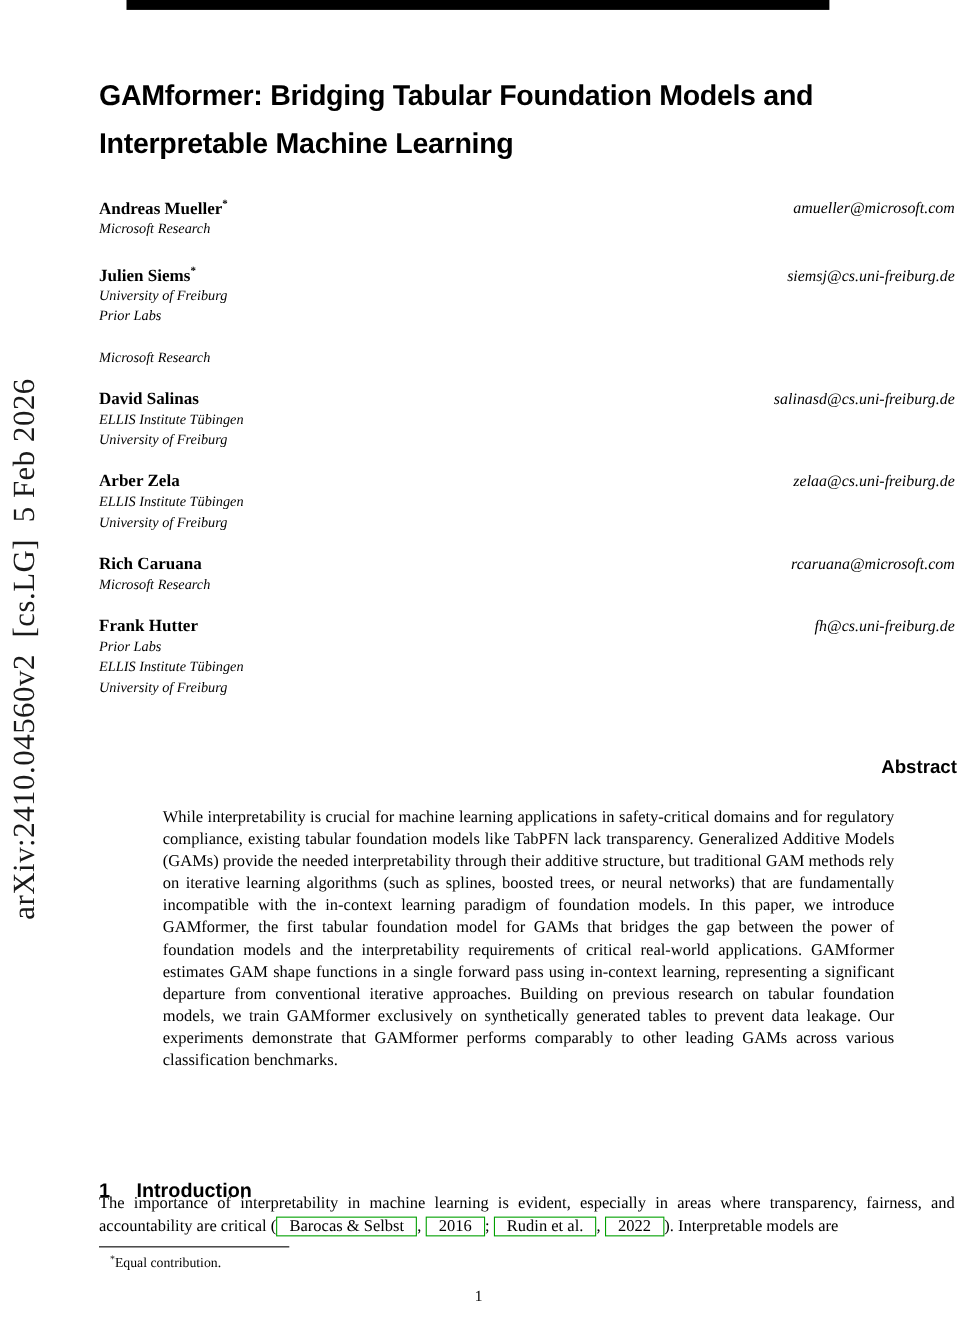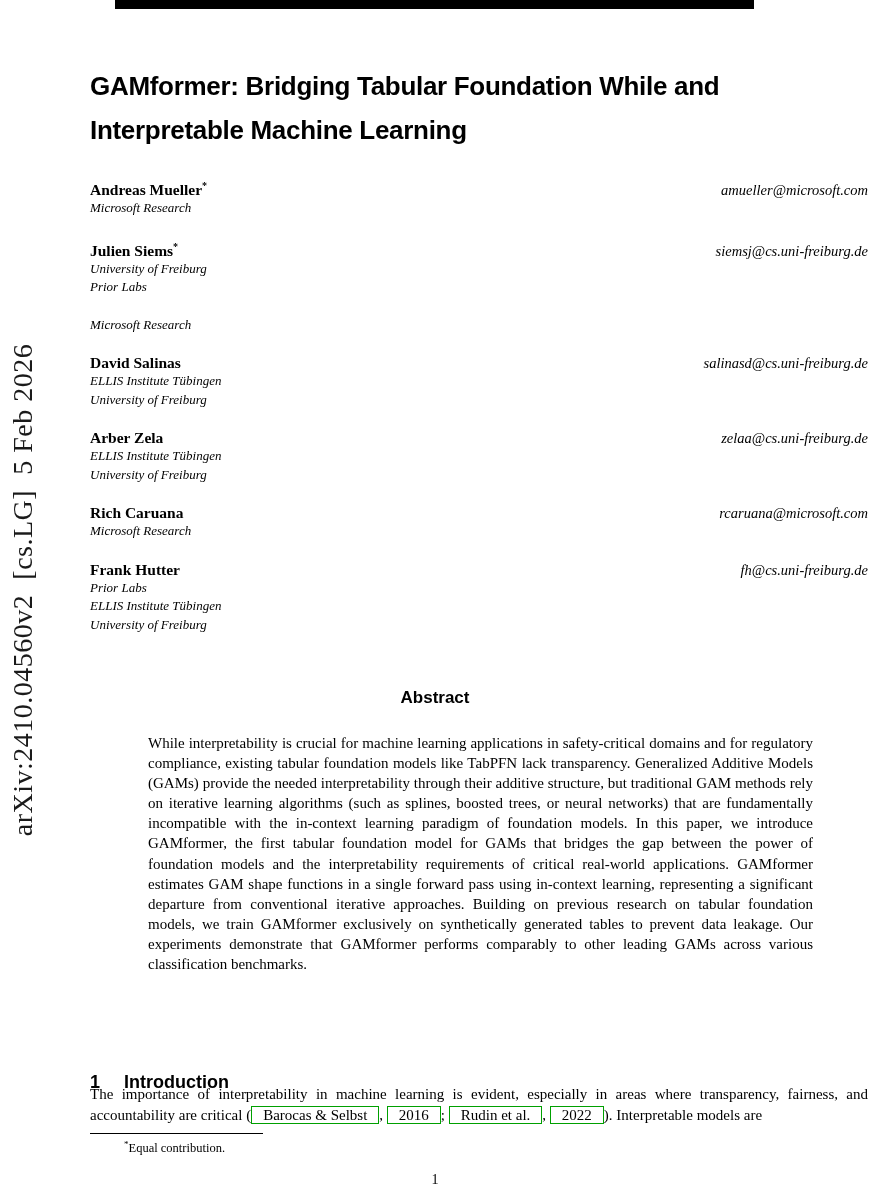--- a/index.html
+++ b/index.html
@@ -64,21 +64,21 @@
   }
   .author-affiliation {
     font-style:italic;
     font-size:13px;
     line-height:18.5px;
   }
   .abstract-heading {
     position:absolute;
     left:0; top:688px;
     width:870px;
-    text-align:center;
+    text-align:right;
     font-family:"Liberation Sans", sans-serif;
     font-weight:700;
     font-size:17px;
   }
   .abstract-body {
     position:absolute;
     left:148px; top:733px;
     width:665px;
     text-align:justify;
     font-size:15px;
@@ -112,41 +112,40 @@
     position:absolute;
     left:90px; top:1133px;
     width:173px;
     border-top:1px solid #000;
   }
   .footnote {
     position:absolute;
     left:100px; top:1139px;
     width:700px;
     font-size:12.5px;
-    margin-left:24px;
   }
   .footnote sup { font-size:9px; }
   .page-number {
     position:absolute;
     left:0; top:1172px;
     width:870px;
     text-align:center;
     font-size:14px;
   }
 </style>
 </head>
 <body>
 
 <div class="page">
 
   <div class="top-bar"></div>
 
   <div class="arxiv-sidebar">arXiv:2410.04560v2  [cs.LG]  5 Feb 2026</div>
 
-  <h1 class="paper-title">GAMformer: Bridging Tabular Foundation While and Interpretable Machine Learning</h1>
+  <h1 class="paper-title">GAMformer: Bridging Tabular Foundation Models and Interpretable Machine Learning</h1>
 
   <div class="authors" id="authors">
       <div class="author-block">
         <div class="author-row">
           <span class="author-name">Andreas Mueller<sup>*</sup></span>
           <span class="author-email">amueller@microsoft.com</span>
         </div>
         <div class="author-affiliation">Microsoft Research</div>
       </div>
       <div class="author-block">

